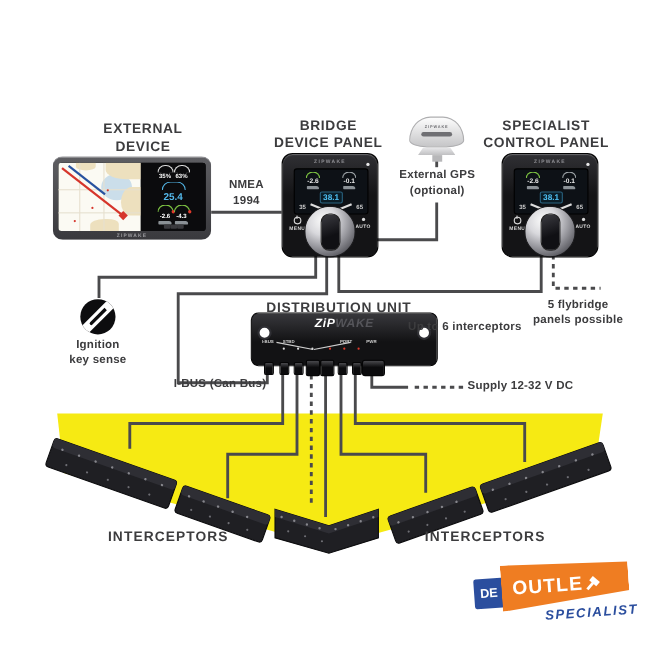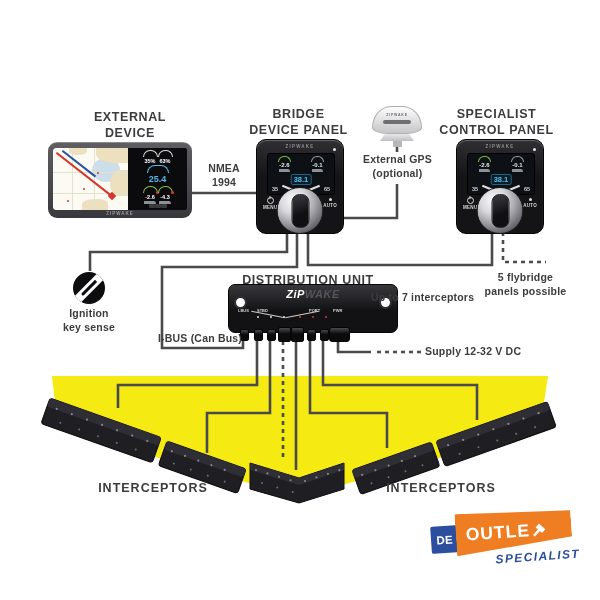--- a/index.html
+++ b/index.html
@@ -185,26 +185,26 @@
 DEVICE</div>
 <div class="lbl big" style="left:226px;top:106px;width:145px;">BRIDGE
 DEVICE PANEL</div>
 <div class="lbl big" style="left:424px;top:106px;width:145px;">SPECIALIST
 CONTROL PANEL</div>
 <div class="lbl small" style="left:201px;top:162px;width:46px;">NMEA
 1994</div>
 <div class="lbl small" style="left:355px;top:153px;width:85px;">External GPS
 (optional)</div>
 <div class="lbl big nowrap" style="left:235px;top:272px;width:146px;">DISTRIBUTION UNIT</div>
-<div class="lbl small nowrap" style="left:371px;top:291px;text-align:left;">Up to 7 interceptors</div>
+<div class="lbl small nowrap" style="left:371px;top:291px;text-align:left;">Up to 6 interceptors</div>
 <div class="lbl small" style="left:478px;top:271px;width:95px;">5 flybridge
 panels possible</div>
 <div class="lbl small" style="left:53px;top:307px;width:72px;">Ignition
 key sense</div>
-<div class="lbl small nowrap" style="left:150px;top:332px;width:100px;">I-BUS (Can Bus)</div>
+<div class="lbl small nowrap" style="left:150px;top:343px;width:100px;">I-BUS (Can Bus)</div>
 <div class="lbl small nowrap" style="left:425px;top:345px;text-align:center;">Supply 12-32 V DC</div>
 <div class="lbl big" style="left:88px;top:480px;width:130px;letter-spacing:1px;">INTERCEPTORS</div>
 <div class="lbl big" style="left:376px;top:480px;width:130px;letter-spacing:1px;">INTERCEPTORS</div>
 
 <div class="dev chart">
   <div class="chart-inner">
     <div class="map">
       <div class="shoal"></div>
       <div class="land1"></div>
       <div class="land2"></div>

